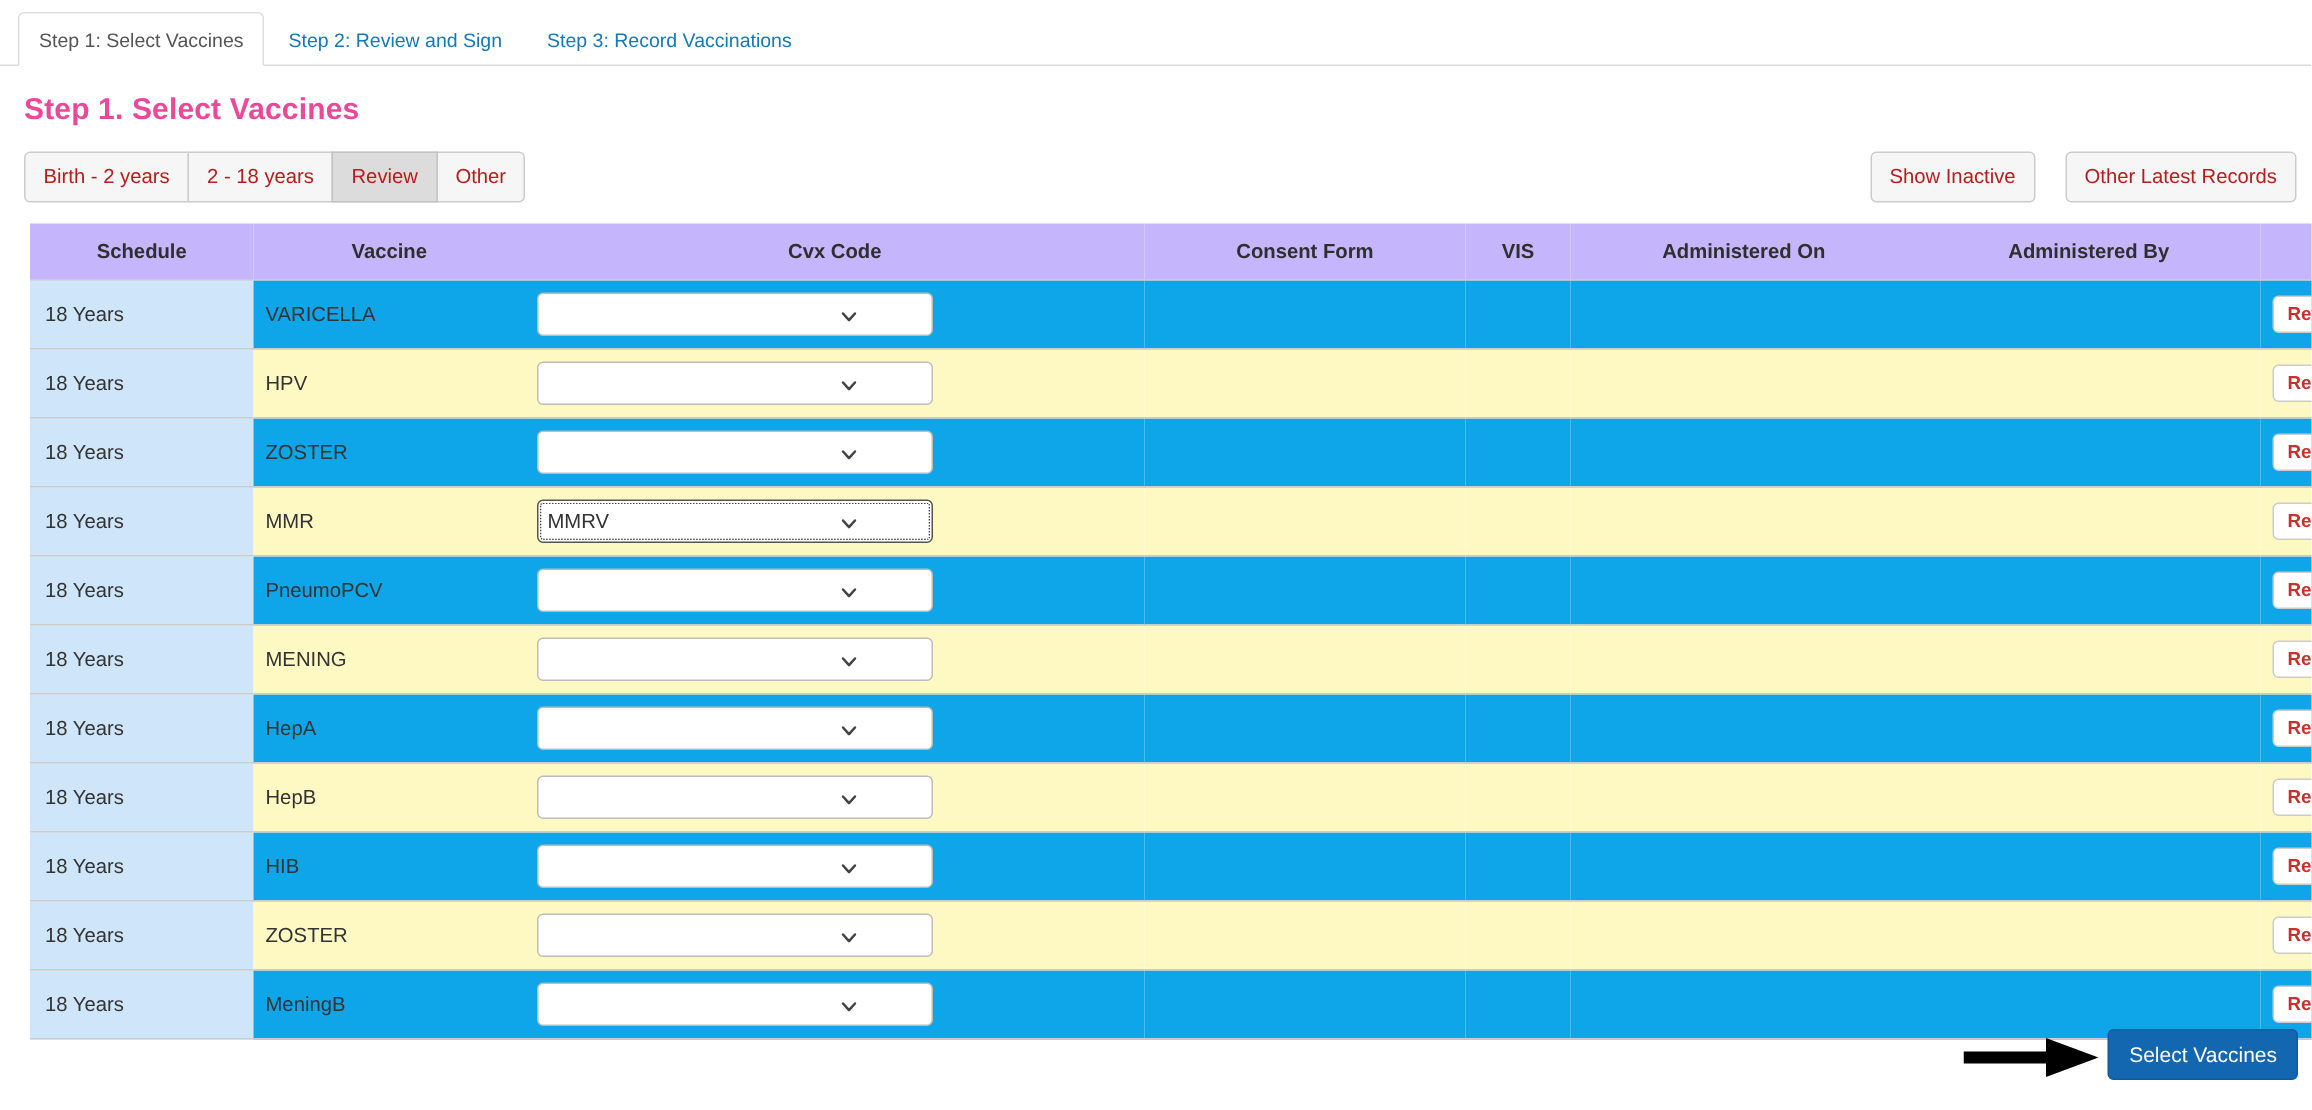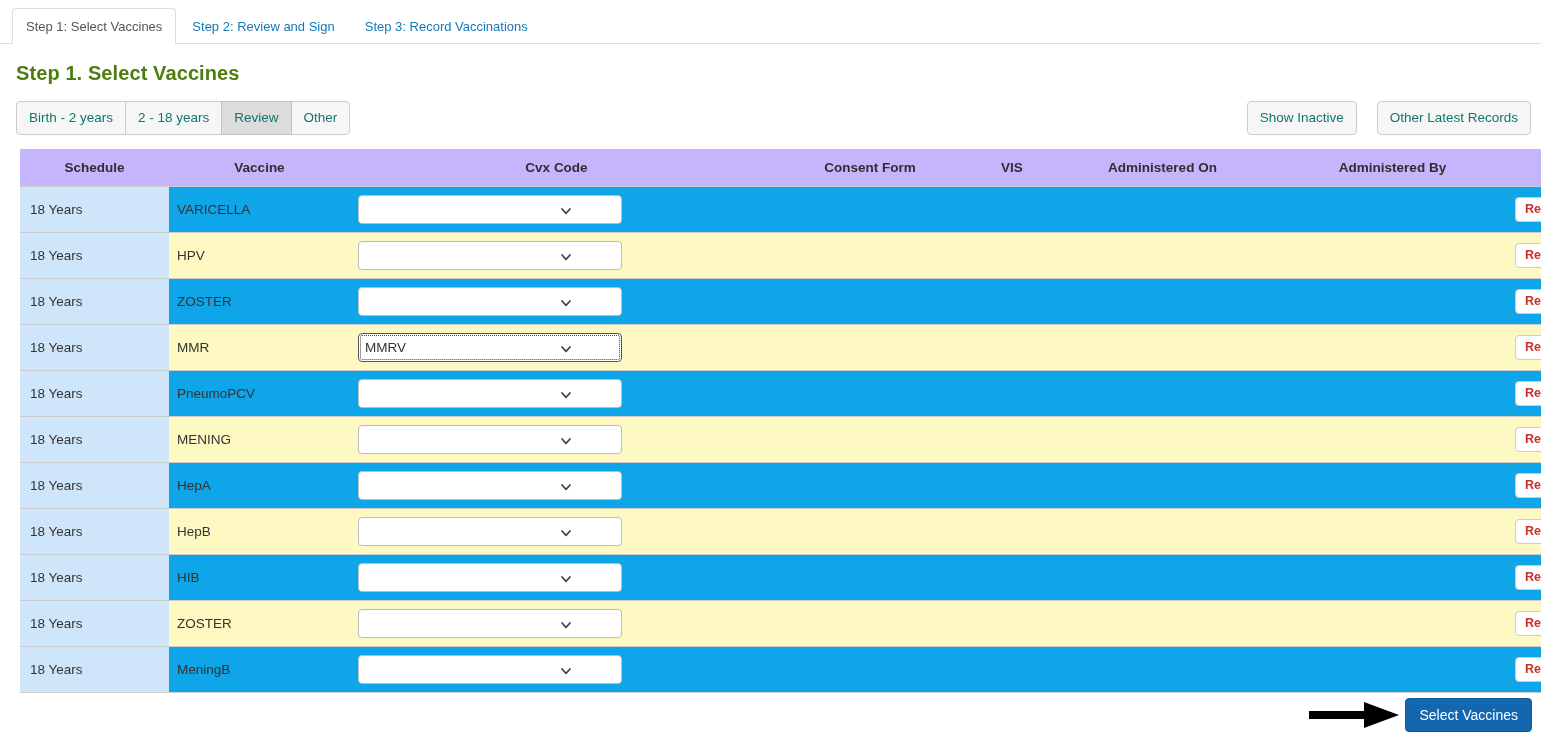--- a/index.html
+++ b/index.html
@@ -47,21 +47,21 @@
   .tab.active {
     color: #555555;
     background: #ffffff;
     border-color: #dddddd;
     border-bottom-color: #ffffff;
     cursor: default;
   }
 
   
   .page-heading {
-    color: #4d7c0f;
+    color: #ec4899;
     font-size: 20px;
     font-weight: bold;
     margin: 18px 0 0 16px;
     letter-spacing: .1px;
   }
 
   
   .toolbar {
     margin: 16px 10px 0 16px;
     display: flex;
@@ -72,21 +72,21 @@
   .btn-group {
     display: flex;
   }
   .btn {
     font-family: "Liberation Sans", sans-serif;
     font-size: 13.5px;
     line-height: 1;
     padding: 9px 12px 9px 12px;
     background: #f6f6f6;
     border: 1px solid #cccccc;
-    color: #0f766e;
+    color: #b91c1c;
     cursor: pointer;
     white-space: nowrap;
   }
   .btn-group .btn {
     border-radius: 0;
     margin-left: -1px;
   }
   .btn-group .btn:first-child {
     border-radius: 4px 0 0 4px;
     margin-left: 0;
@@ -202,23 +202,23 @@
     border-radius: 4px;
     padding: 5px 9px;
     cursor: pointer;
     line-height: 1;
   }
 
   
   .footer-action {
     position: absolute;
     right: 9px;
-    bottom: 8px;
+    bottom: 20px;
     display: flex;
-    align-items: center;
+    align-items: flex-end;
     gap: 0px;
   }
   .annotation-arrow {
     width: 92px;
     height: 30px;
     margin-right: 4px;
     flex: none;
   }
   .btn-primary {
     font-family: "Liberation Sans", sans-serif;

